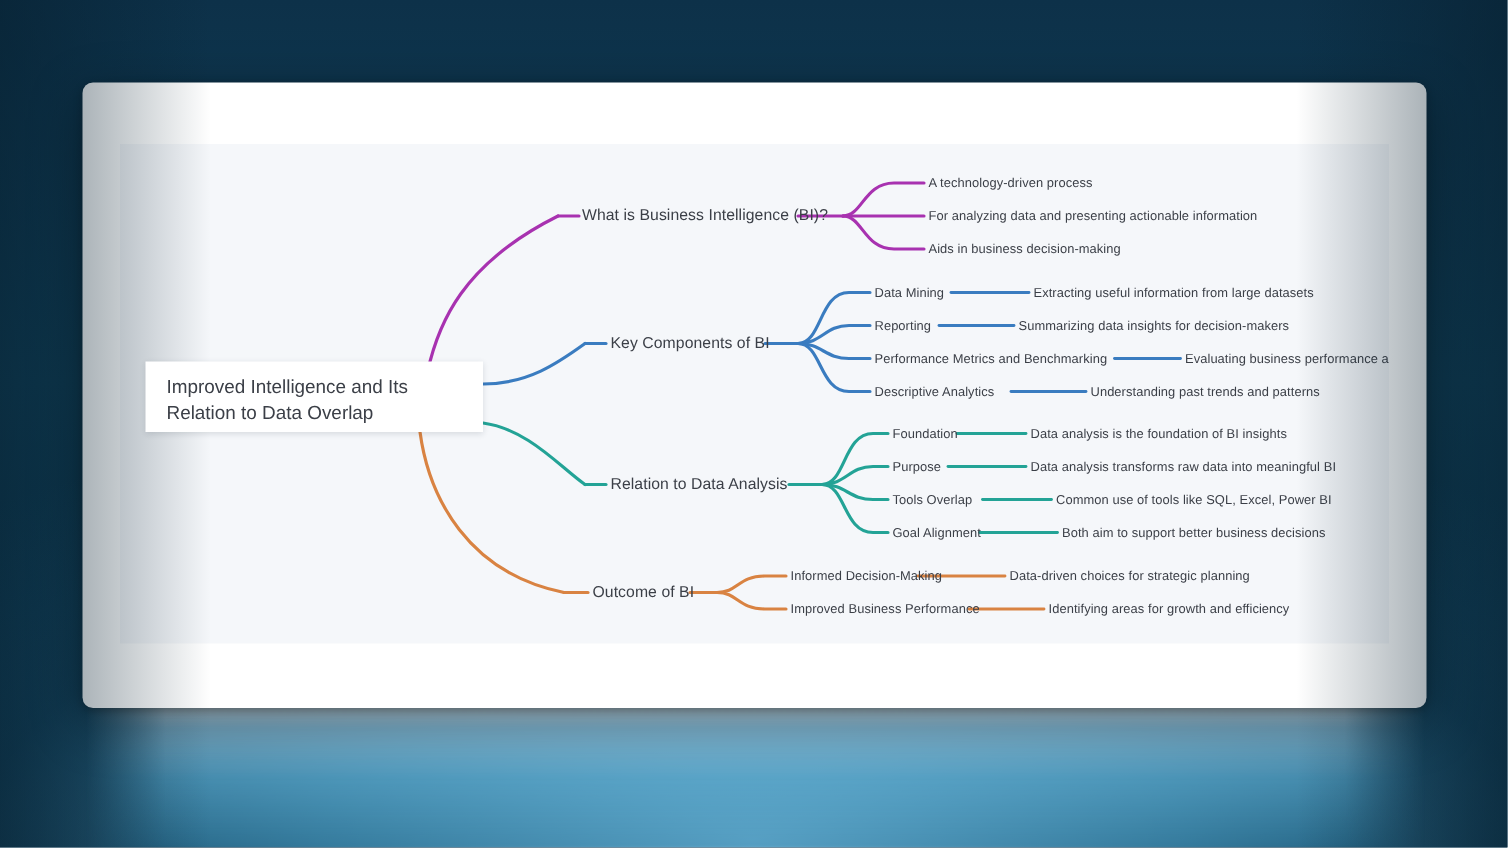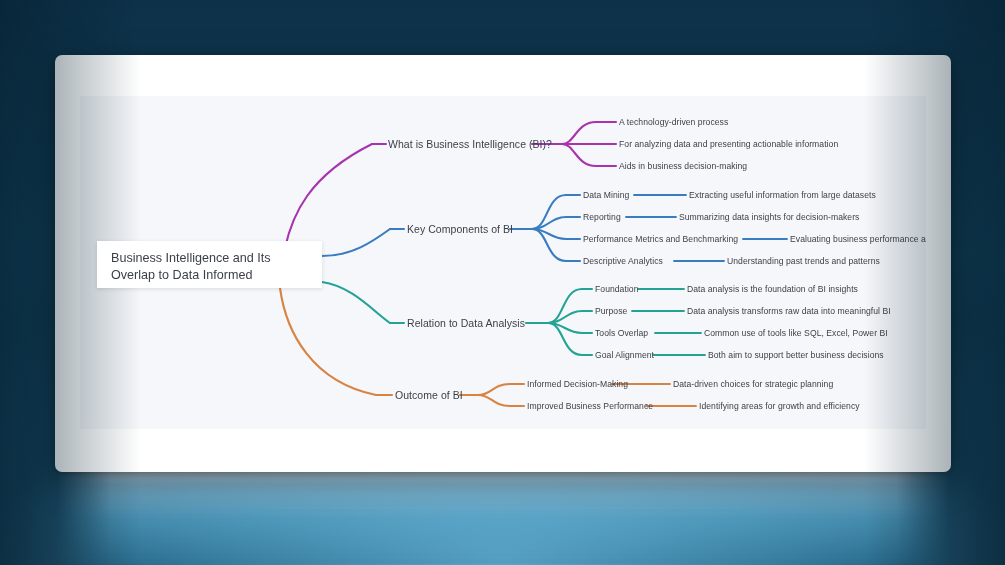--- a/index.html
+++ b/index.html
@@ -170,21 +170,21 @@
         <path d="M 200 192 C 206 236, 232 286, 296 299" fill="none" stroke="#d98342" stroke-width="2.1" stroke-linecap="round"></path>
         <path d="M 296 299 L 312 299" fill="none" stroke="#d98342" stroke-width="2.1" stroke-linecap="round"></path>
         <path d="M 380 299 L 398 299" fill="none" stroke="#d98342" stroke-width="2.1" stroke-linecap="round"></path>
         <path d="M 398 299 C 412 299, 412 288, 430 288 L 444 288" fill="none" stroke="#d98342" stroke-width="2.1" stroke-linecap="round"></path>
         <path d="M 398 299 C 412 299, 412 310, 430 310 L 444 310" fill="none" stroke="#d98342" stroke-width="2.1" stroke-linecap="round"></path>
         <path d="M 532 288 L 590 288" fill="none" stroke="#d98342" stroke-width="1.9" stroke-linecap="round"></path>
         <path d="M 566 310 L 616 310" fill="none" stroke="#d98342" stroke-width="1.9" stroke-linecap="round"></path>
       </svg>
 
       <div id="root-node">
-        <div class="root-text"><span>Business Intelligence and Its Overlap</span> <span>to Data Informed</span></div>
+        <div class="root-text"><span>Improved Intelligence and Its Relation</span> <span>to Data Overlap</span></div>
       </div>
 
       <div class="node-text branch-label" style="left:308px; top:48px;">What is Business Intelligence (BI)?</div>
       <div class="node-text leaf-label" style="left:539px; top:26px;">A technology-driven process</div>
       <div class="node-text leaf-label" style="left:539px; top:48px;">For analyzing data and presenting actionable information</div>
       <div class="node-text leaf-label" style="left:539px; top:70px;">Aids in business decision-making</div>
 
       <div class="node-text branch-label" style="left:327px; top:133px;">Key Components of BI</div>
       <div class="node-text leaf-label" style="left:503px; top:99px;">Data Mining</div>
       <div class="node-text detail-label" style="left:609px; top:99px;">Extracting useful information from large datasets</div>

